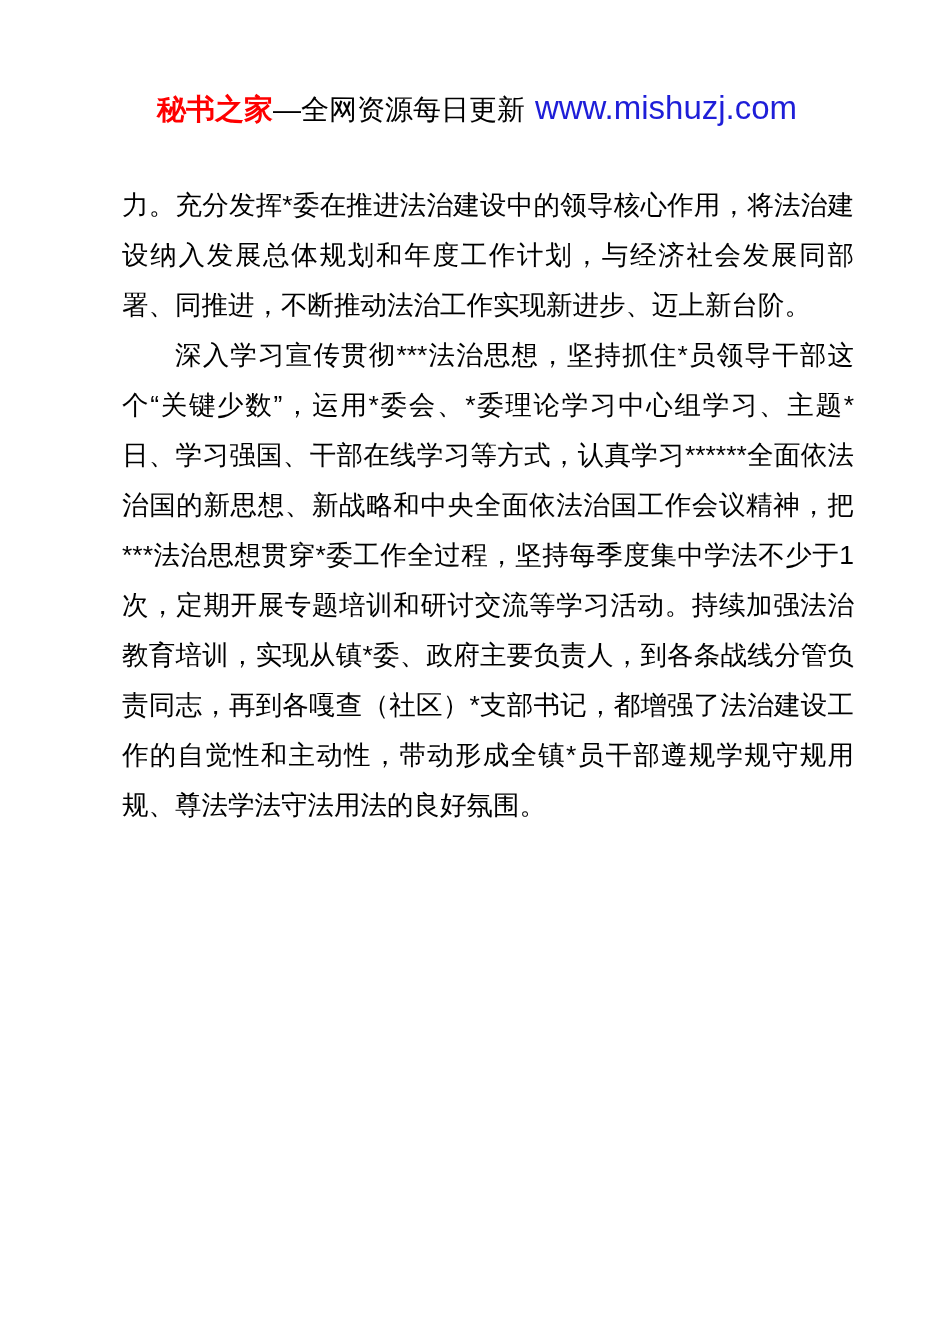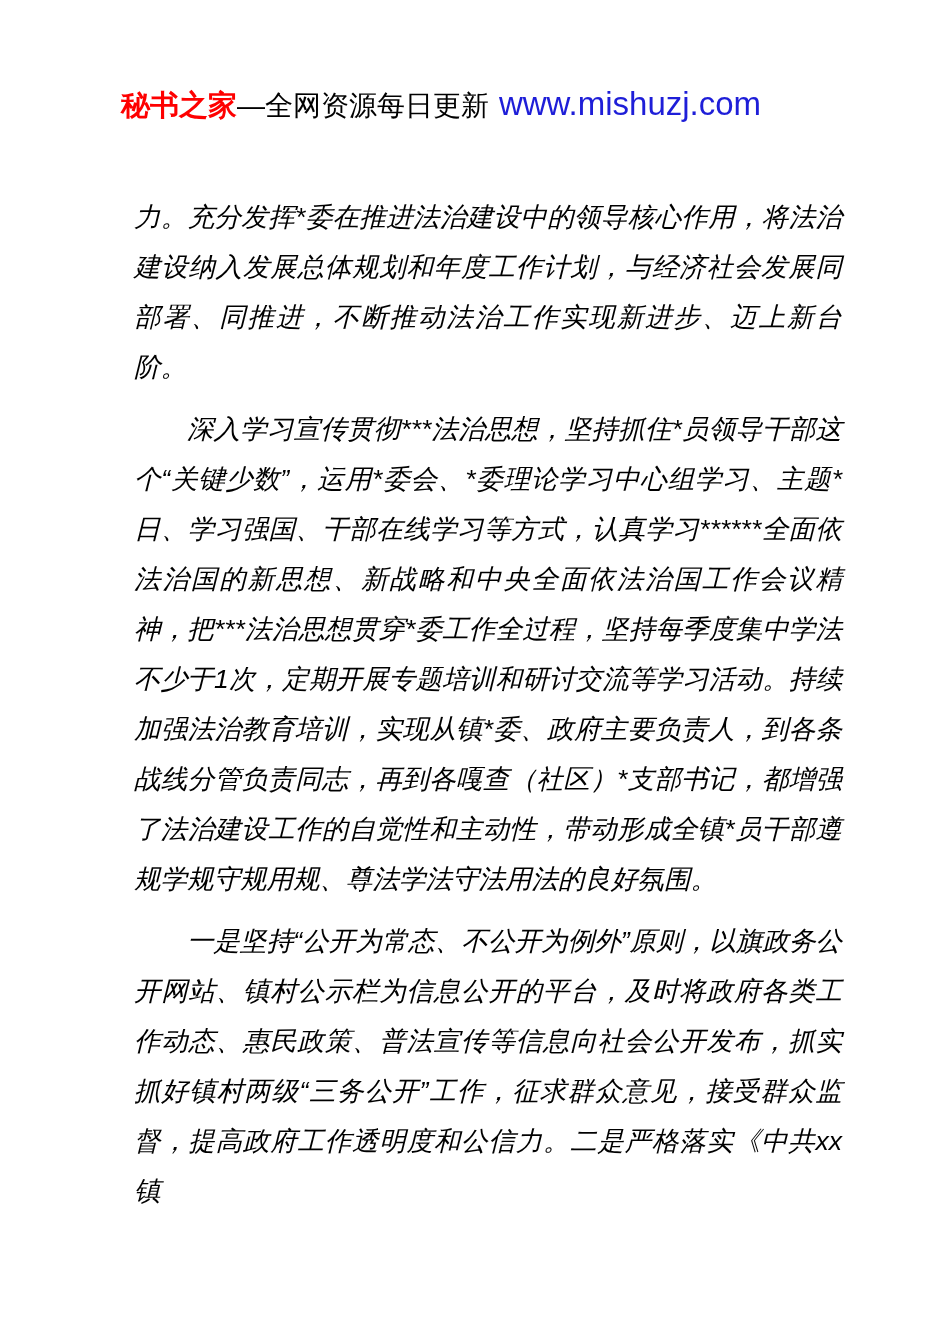--- a/index.html
+++ b/index.html
@@ -16,21 +16,22 @@
     font-family: "Liberation Sans", sans-serif;
     color: #000000;
   }
   .site-header {
     position: absolute;
     top: 84px;
     left: 0;
     width: 882px;
     text-align: center;
     white-space: nowrap;
-    line-height: 40px;
+    line-height: 48px;
+    padding-left: 36px;
   }
   .site-header .site-name {
     font-size: 29px;
     font-weight: bold;
     vertical-align: baseline;
   }
   .site-header .separator,
   .site-header .tagline {
     font-size: 28px;
     color: #000000;
@@ -49,23 +50,22 @@
     position: absolute;
     top: 180px;
     left: 122px;
     width: 732px;
     font-size: 26.5px;
     line-height: 50px;
     text-align: justify;
     text-justify: inter-ideograph;
   }
   .doc-body p {
-    margin: 12px;
+    margin: 0;
     padding: 0;
-    font-style: italic;
   }
   .doc-body p.body {
     text-indent: 2em;
     font-weight: normal;
   }
   .doc-body p.body-continuation {
     text-indent: 0;
     font-weight: normal;
   }
   .doc-body p.heading {
@@ -77,15 +77,14 @@
 <body>
 
 <div class="page">
   <div class="site-header">
     <span class="site-name" style="color: rgb(254, 0, 0);">秘书之家</span><span class="separator">—</span><span class="tagline">全网资源每日更新</span><span class="spacer"></span><a class="site-url" href="#" style="color: rgb(30, 30, 216);">www.mishuzj.com</a>
   </div>
 
   <div class="doc-body">
       <p class="body-continuation">力。充分发挥*委在推进法治建设中的领导核心作用，将法治建设纳入发展总体规划和年度工作计划，与经济社会发展同部署、同推进，不断推动法治工作实现新进步、迈上新台阶。</p>
       <p class="body">深入学习宣传贯彻***法治思想，坚持抓住*员领导干部这个“关键少数”，运用*委会、*委理论学习中心组学习、主题*日、学习强国、干部在线学习等方式，认真学习******全面依法治国的新思想、新战略和中央全面依法治国工作会议精神，把***法治思想贯穿*委工作全过程，坚持每季度集中学法不少于1次，定期开展专题培训和研讨交流等学习活动。持续加强法治教育培训，实现从镇*委、政府主要负责人，到各条战线分管负责同志，再到各嘎查（社区）*支部书记，都增强了法治建设工作的自觉性和主动性，带动形成全镇*员干部遵规学规守规用规、尊法学法守法用法的良好氛围。</p>
-      <p class="body">一是坚持“公开为常态、不公开为例外”原则，以旗政务公开网站、镇村公示栏为信息公开的平台，及时将政府各类工作动态、惠民政策、普法宣传等信息向社会公开发布，抓实抓好镇村两级“三务公开”工作，征求群众意见，接受群众监督，提高政府工作透明度和公信力。二是严格落实《中共xx镇</p>
     </div>
 </div>
 
 </body></html>

